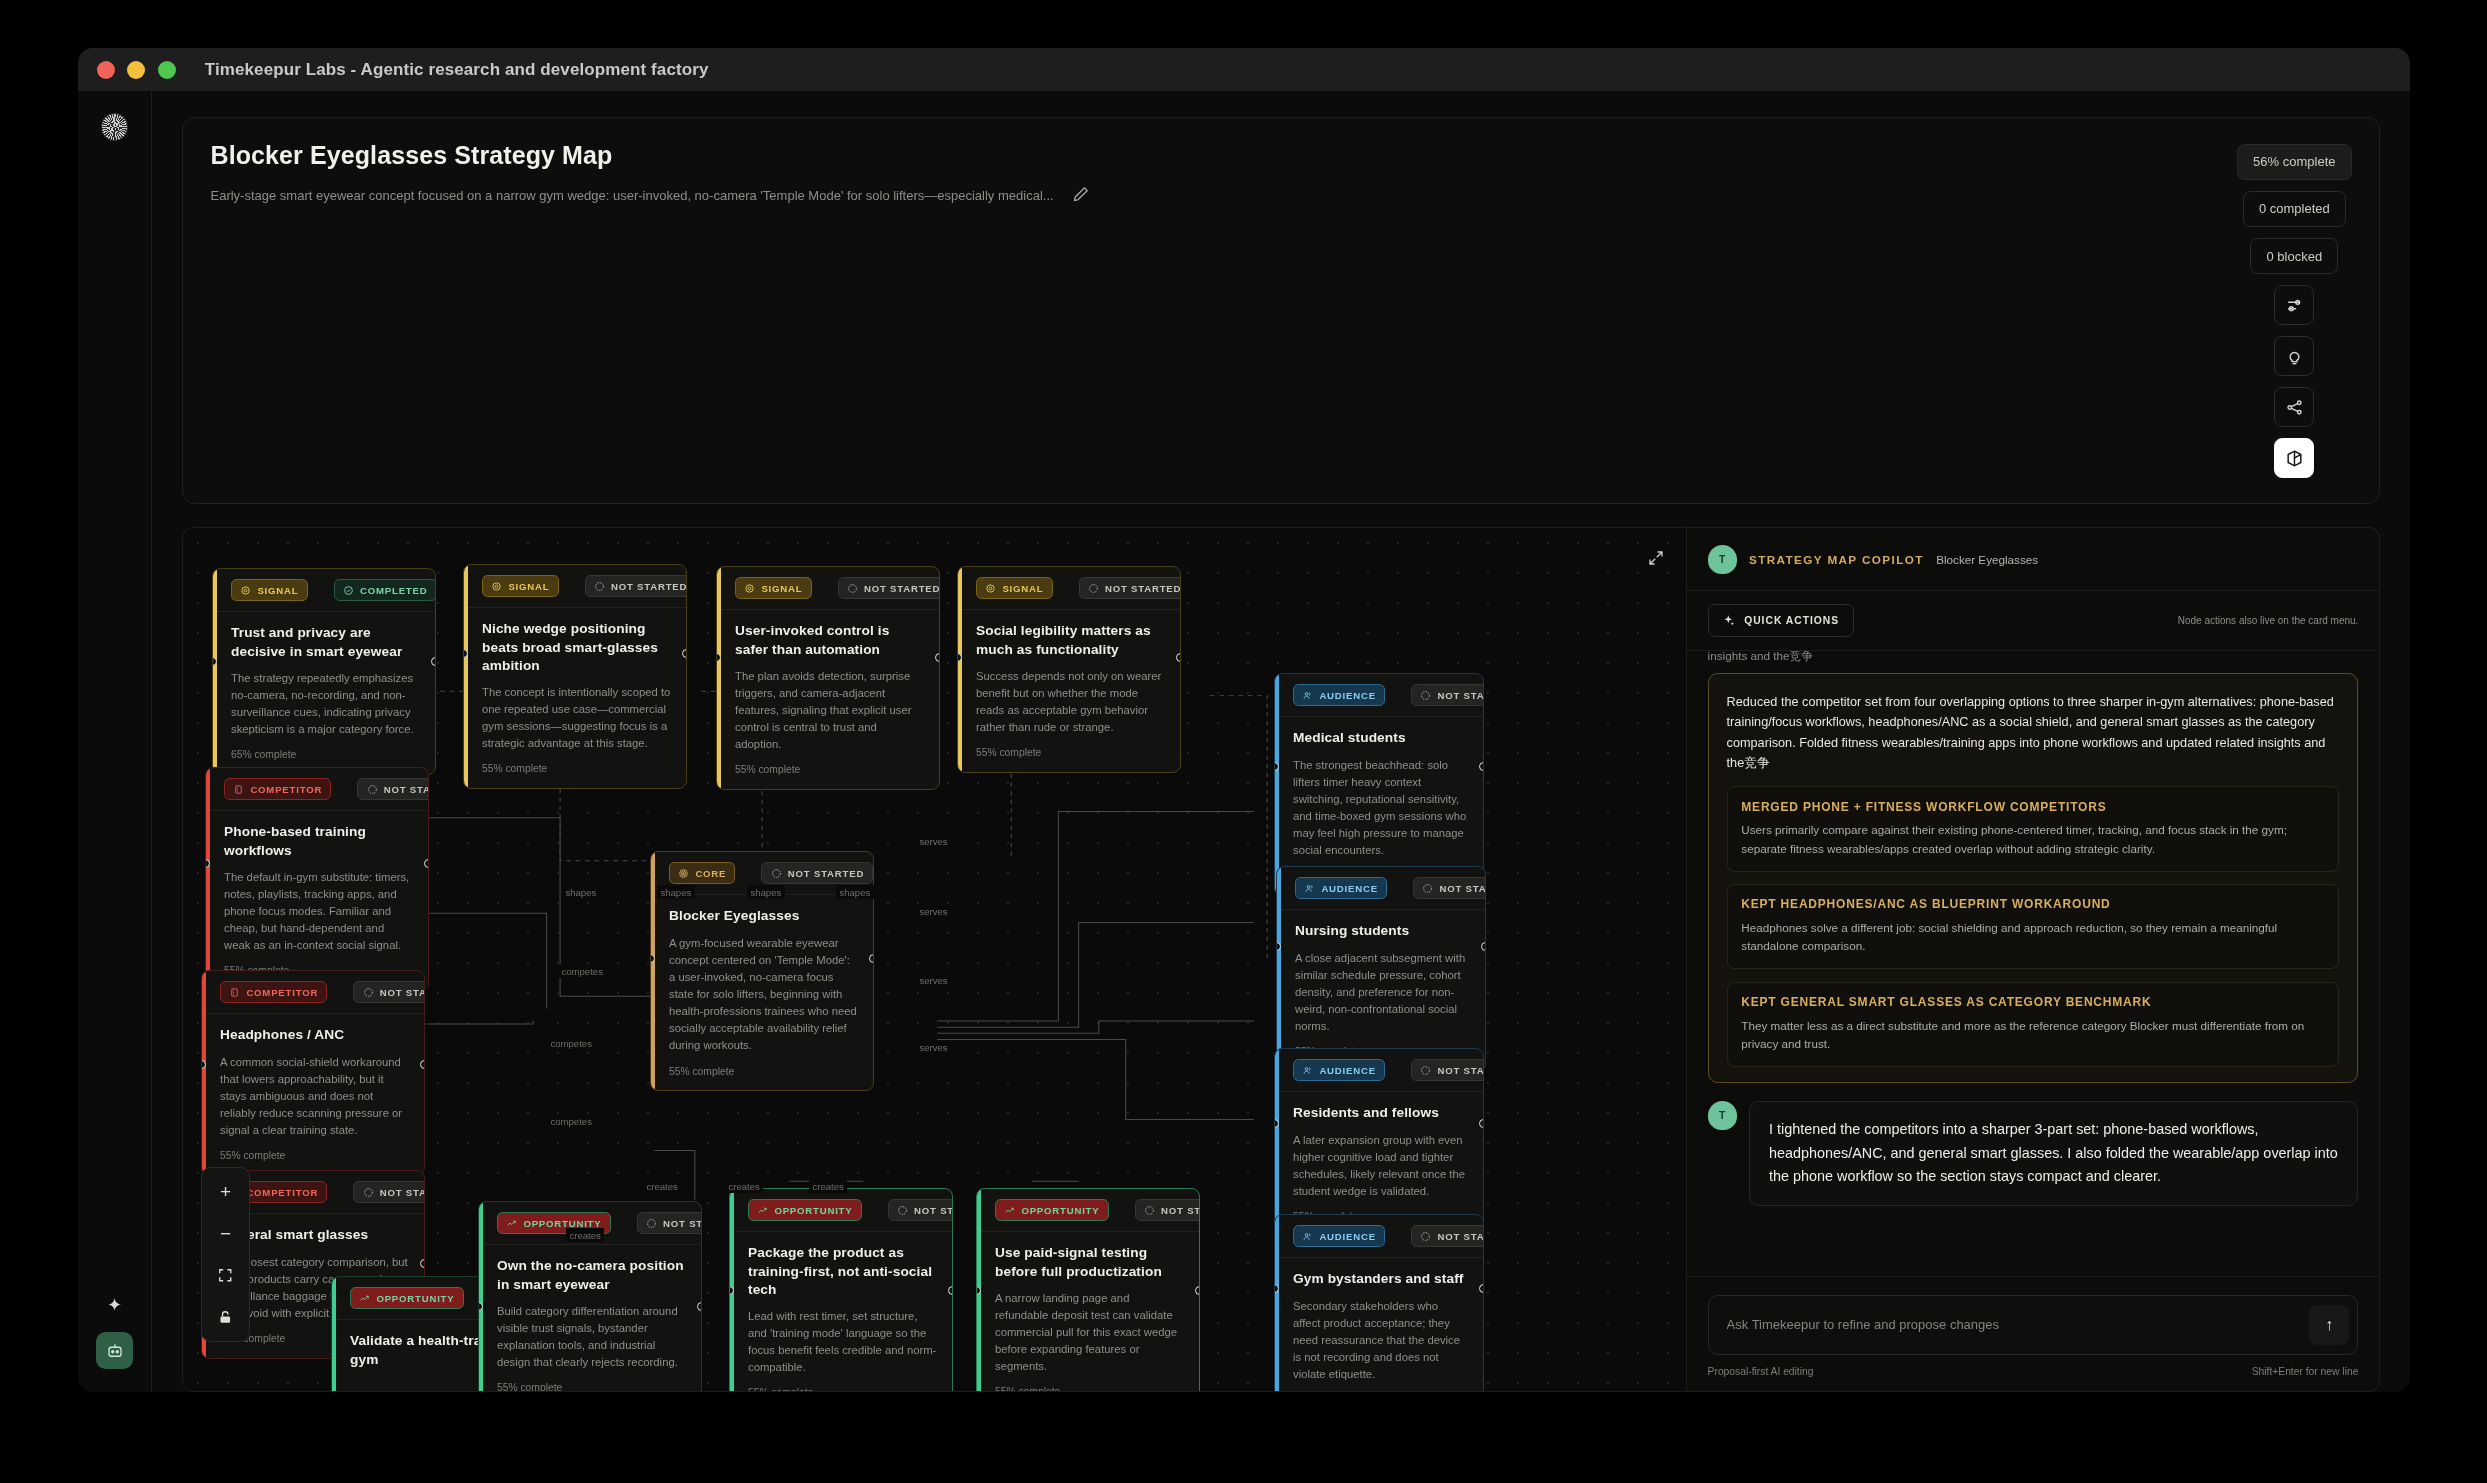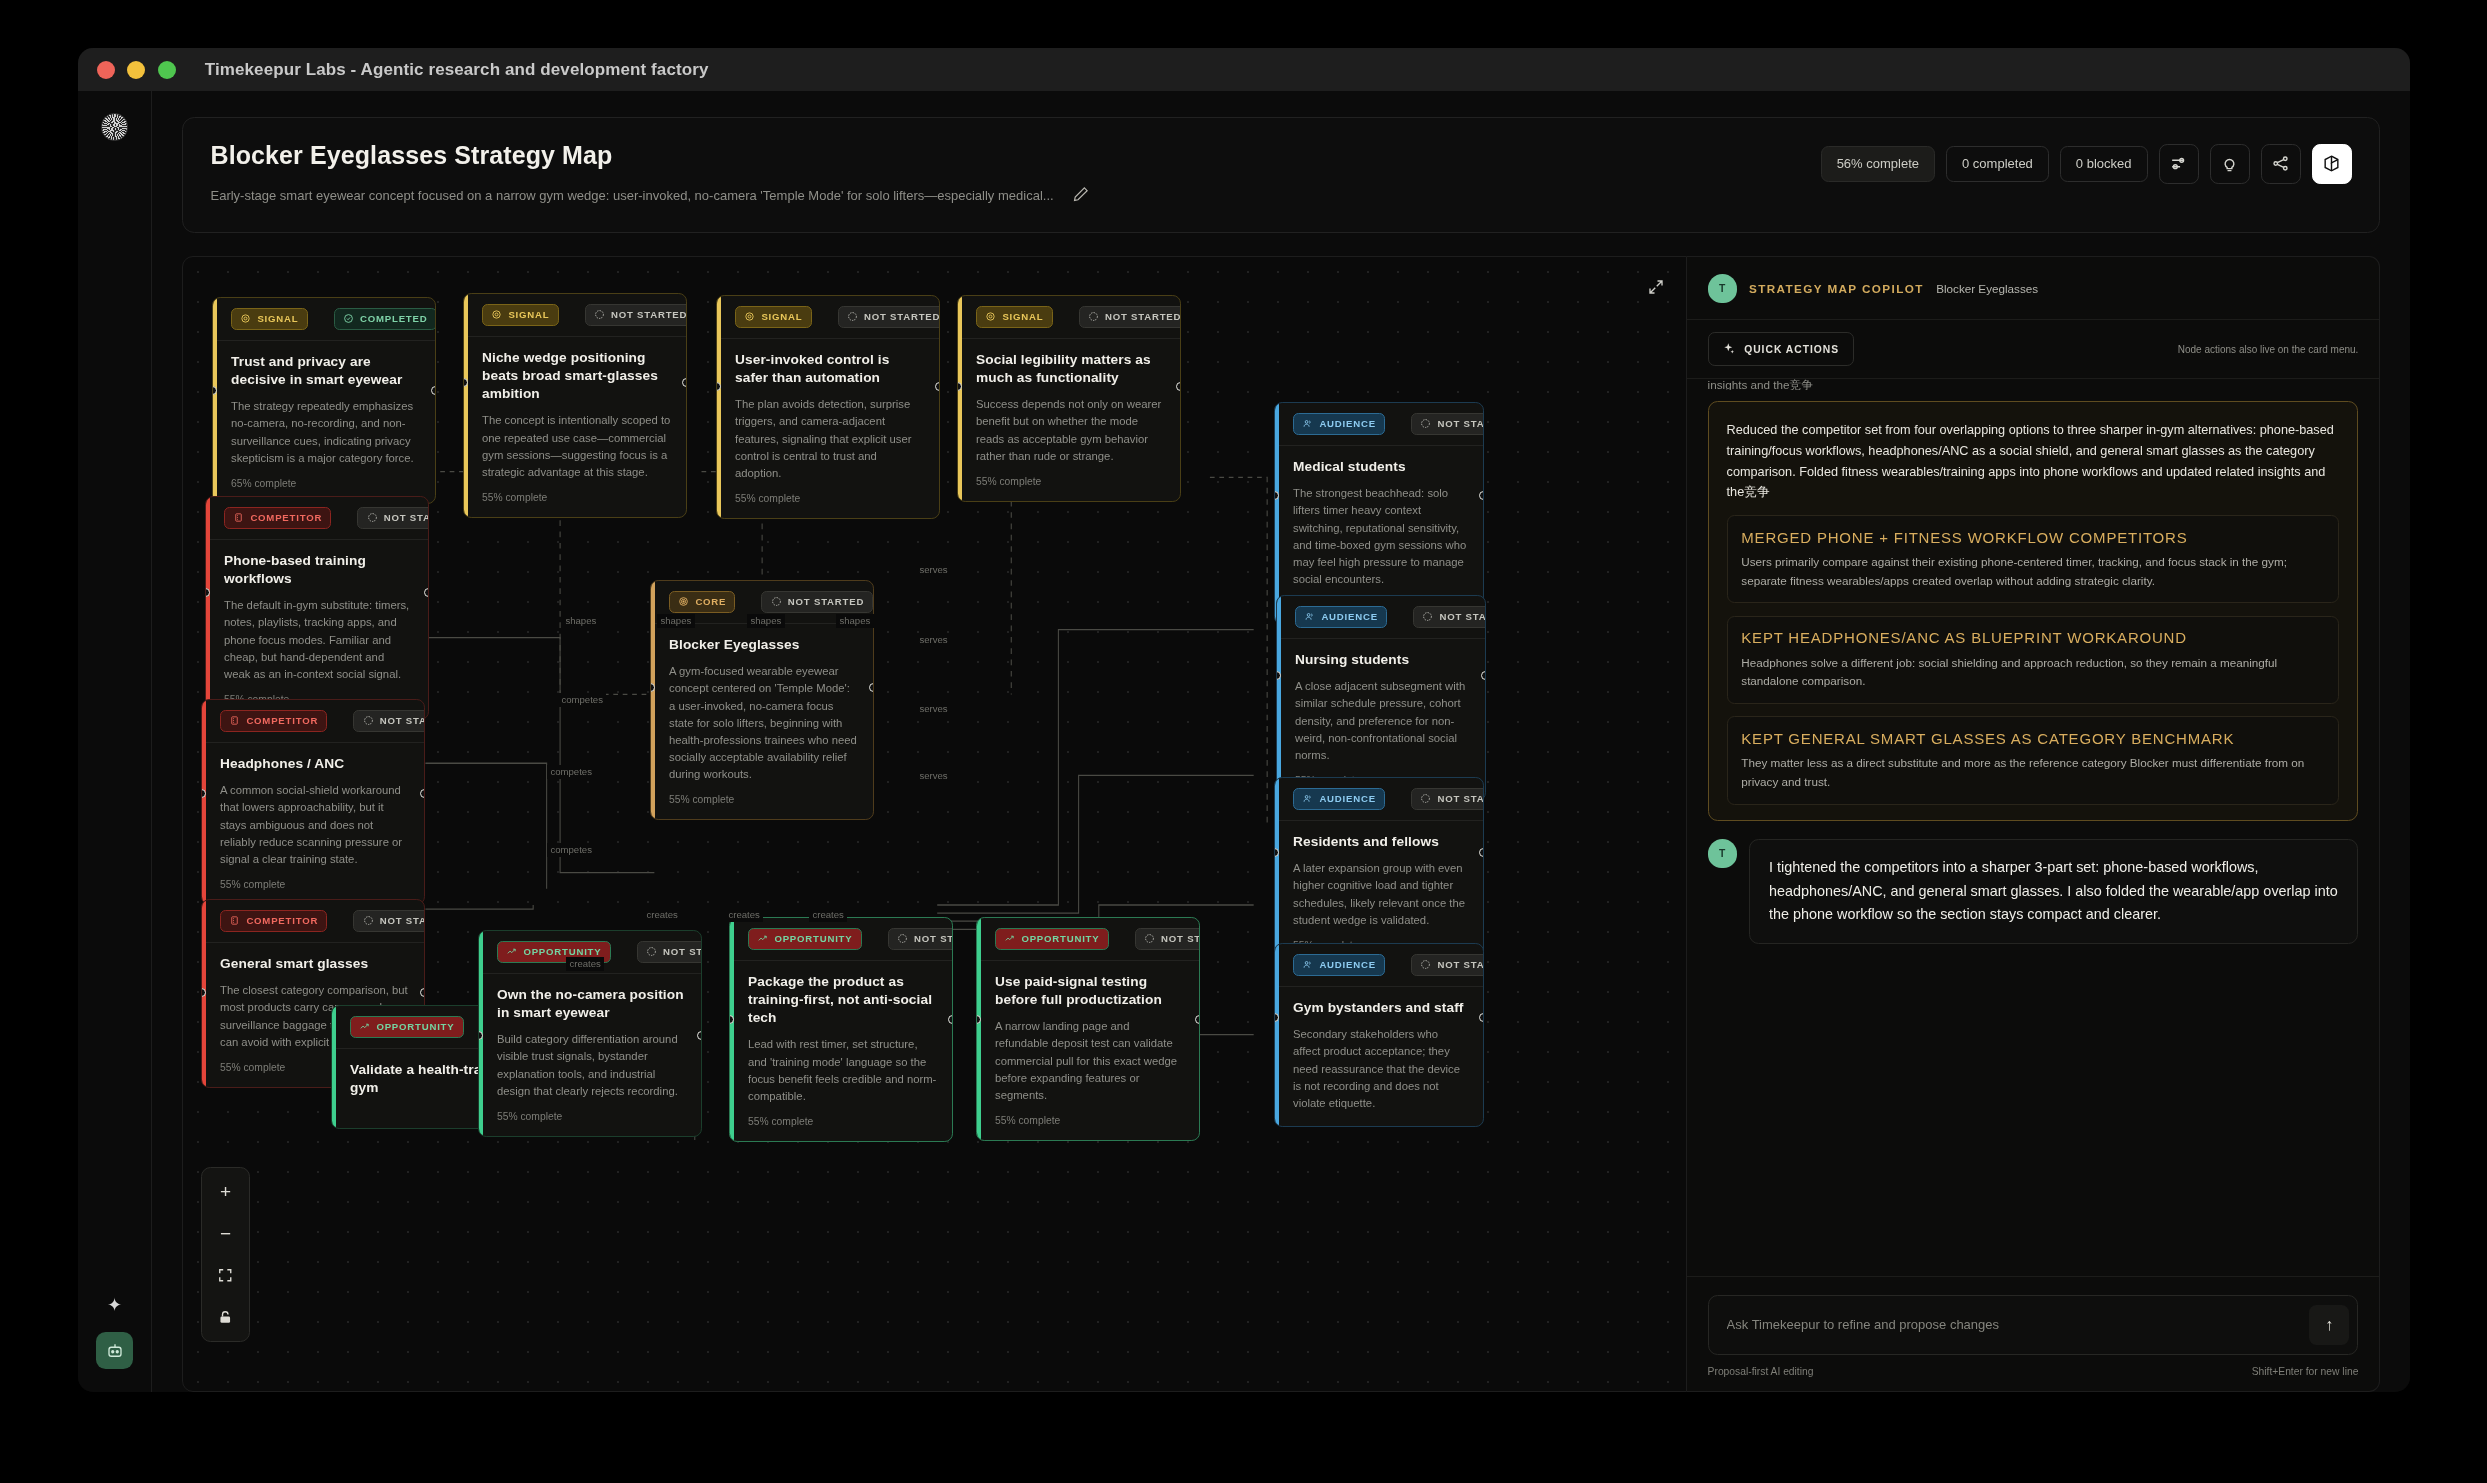--- a/index.html
+++ b/index.html
@@ -125,21 +125,21 @@
   .hero-title {
     color: #f2f0ea; font-size: 25px; font-weight: 600; letter-spacing: 0.1px;
   }
   .hero-sub-row { display: flex; align-items: center; gap: 18px; margin-top: 15px; }
   .hero-sub {
     color: #8e8e88; font-size: 13px; line-height: 1.4;
     max-width: 1029px;
     white-space: nowrap; overflow: hidden; text-overflow: ellipsis;
   }
   .pencil { color: #b9b7b0; font-size: 16.5px; }
-  .hero-right { display: flex; align-items: center; gap: 11px; padding-top: 2.7px; }
+  .hero-right { display: flex; align-items: center; gap: 11px; padding-top: 2.7px; flex-direction: column; }
   .chip {
     border: 0.7px solid #2d2d2d; border-radius: 7.5px;
     padding: 9.6px 15px; font-size: 13px; color: #cdcdc6;
     white-space: nowrap;
   }
   .chip.filled { background: #1c1c1a; border-color: #2a2a28; }
   .icon-btn {
     width: 40px; height: 40px; border-radius: 8.2px;
     border: 0.7px solid #2d2d2d;
     display: flex; align-items: center; justify-content: center;
@@ -306,21 +306,21 @@
   .proposal-lead {
     color: #e9e7e0; font-size: 12.7px; line-height: 1.62;
   }
   .sub-card {
     border: 0.7px solid #2a251a; border-radius: 7.5px;
     background: #100f0c;
     padding: 12.4px 13.7px;
     margin-top: 12.4px;
   }
   .sub-card-title {
-    color: #d9ae5f; font-size: 15px; letter-spacing: 0.8px; font-weight: 400;
+    color: #d9ae5f; font-size: 12px; letter-spacing: 0.8px; font-weight: 700;
   }
   .sub-card-text {
     color: #adaca5; font-size: 11.7px; line-height: 1.58; margin-top: 7.5px;
   }
 
   .msg-row { display: flex; gap: 12.4px; margin-top: 18px; align-items: flex-start; }
   .msg-bubble {
     flex: 1;
     border: 0.7px solid #252522; border-radius: 9.6px;
     background: #0f0f0e;

